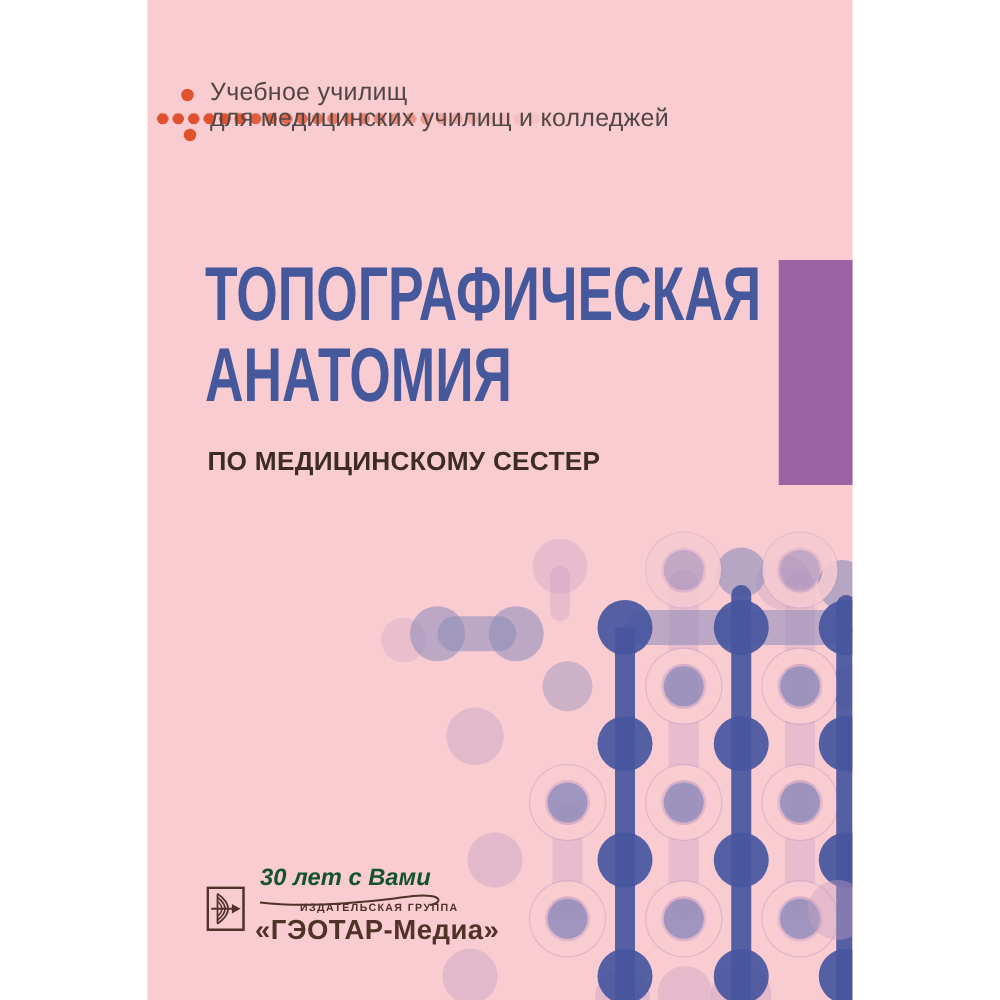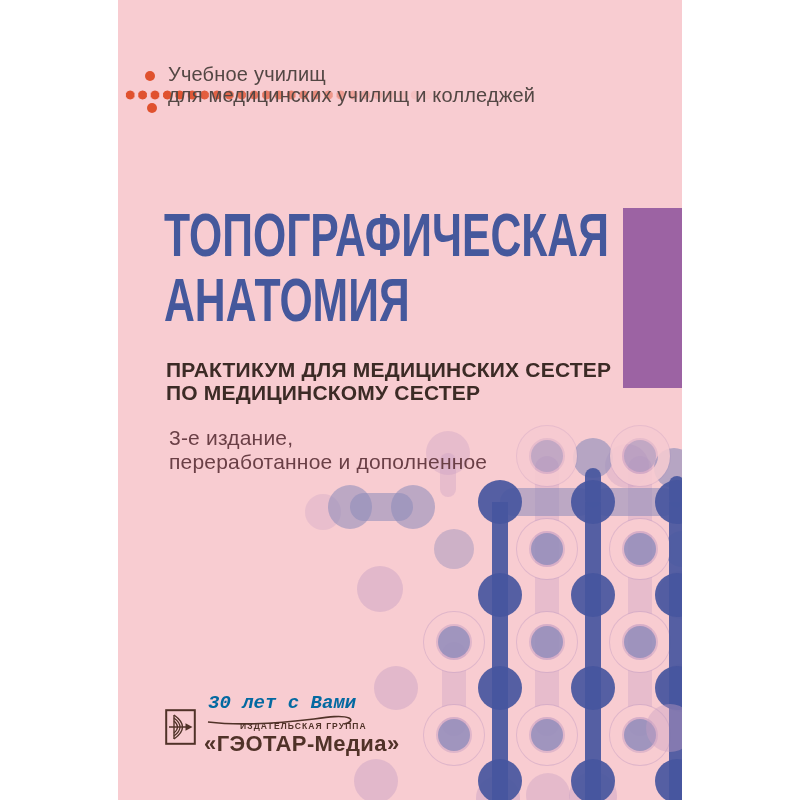--- a/index.html
+++ b/index.html
@@ -103,23 +103,23 @@
   }
 
   
   .publisher { position: absolute; left: 0; top: 0; z-index: 4; }
   .bow-box {
     position: absolute; left: 47px; top: 709px;
     width: 31px; height: 36px;
   }
   .anniv {
     position: absolute; left: 90px; top: 692px;
-    font-family: Liberation Mono, monospace;
+    font-family: Liberation Sans, sans-serif;
     font-style: italic; font-weight: bold;
-    font-size: 19px; color: #0369a1;
+    font-size: 19px; color: #14532d;
     white-space: nowrap;
   }
   .anniv-flourish { position: absolute; left: 88px; top: 712px; }
   .pub-group {
     position: absolute; left: 90px; top: 721px;
     font-size: 8.5px; font-weight: bold;
     letter-spacing: 1.1px; color: #503228;
     white-space: nowrap;
     margin-left: 32px;
   }
@@ -236,28 +236,23 @@
 
 
     <div class="title">
       <div>ТОПОГРАФИЧЕСКАЯ</div>
       <div>АНАТОМИЯ</div>
     </div>
 
     <div class="accent-rect"></div>
 
     <div class="subtitle">
-      <div>ПРАКТИКУМ ДЛЯ МЕДИЦИНСКИХ СЕСТЕР</div>
       <div>ПО МЕДИЦИНСКОМУ СЕСТЕР</div>
     </div>
 
-    <div class="edition">
-      <div>3-е издание,</div>
-      <div>переработанное и дополненное</div>
-    </div>
 
     <div class="publisher">
       <svg class="bow-box" viewBox="0 0 31 36" xmlns="http://www.w3.org/2000/svg" aria-hidden="true">
         <rect x="1.2" y="1.2" width="28.6" height="33.6" fill="none" stroke="#503228" stroke-width="2"></rect>
         <line x1="9" y1="6" x2="9" y2="30" stroke="#503228" stroke-width="1.4"></line>
         <path d="M9 6 Q26 18 9 30" fill="none" stroke="#503228" stroke-width="1.4"></path>
         <path d="M9 9 Q21 18 9 27" fill="none" stroke="#503228" stroke-width="1.3"></path>
         <path d="M9 12 Q16 18 9 24" fill="none" stroke="#503228" stroke-width="1.2"></path>
         <line x1="4" y1="18" x2="25" y2="18" stroke="#503228" stroke-width="1.5"></line>
         <path d="M27.5 18 l-7 -3.8 v7.6 z" fill="#503228"></path>

